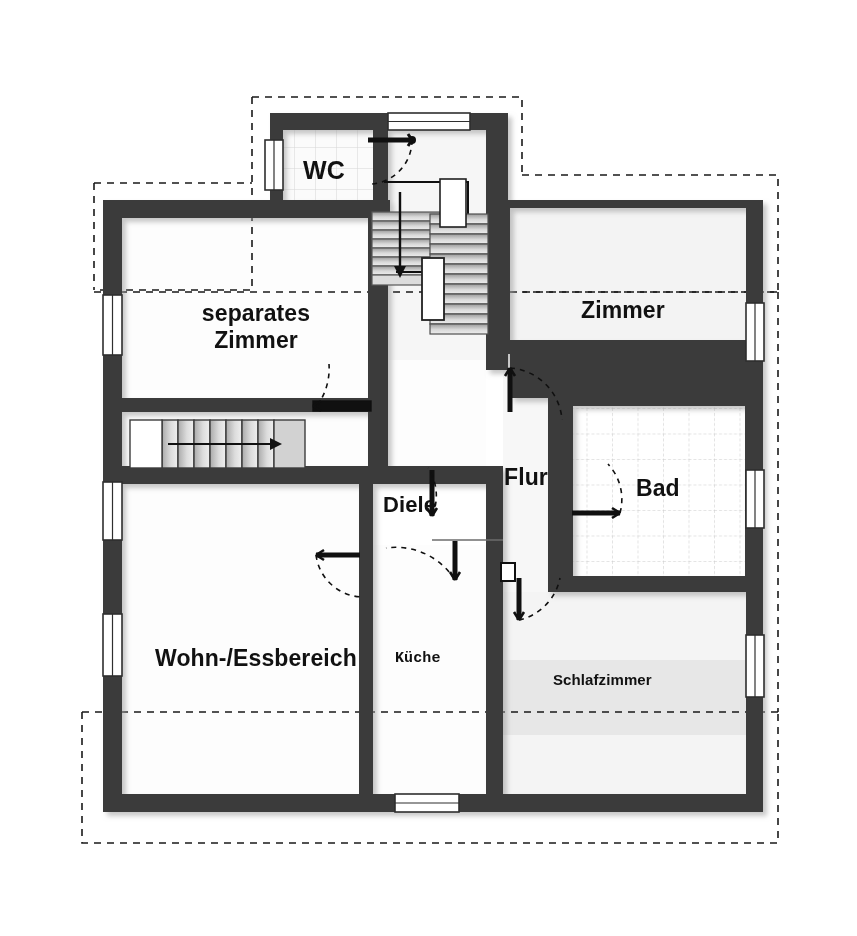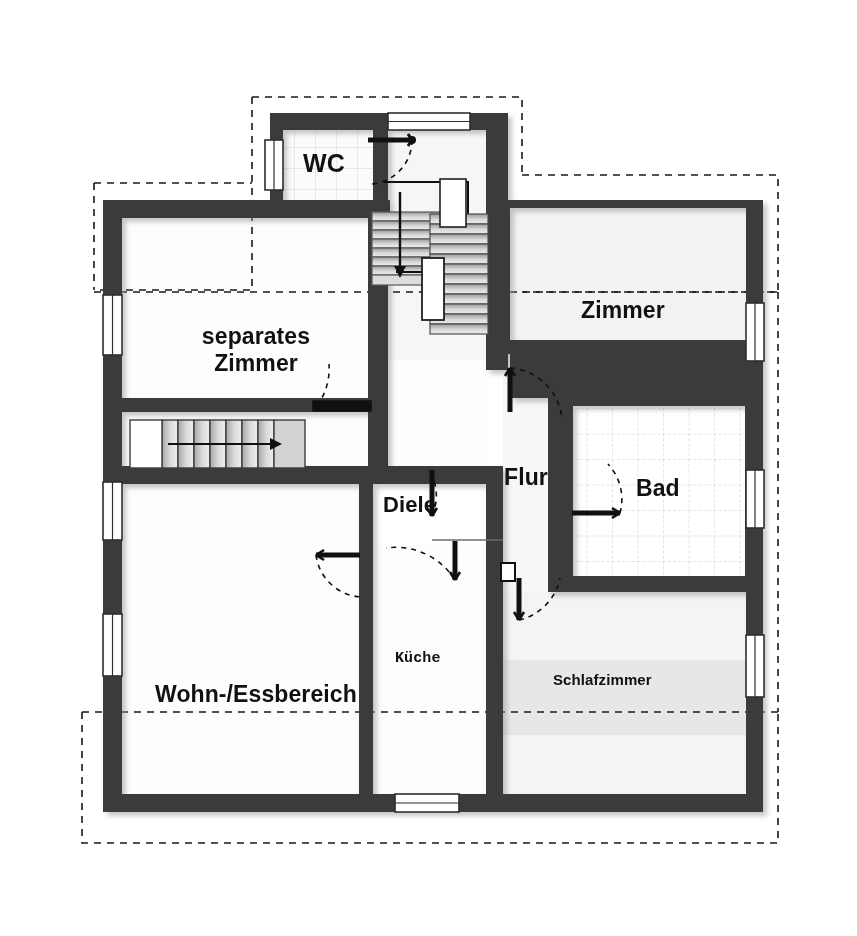--- a/index.html
+++ b/index.html
@@ -11,28 +11,28 @@
   #plan{position:absolute;left:0;top:0;width:857px;height:936px;}
   .label{
     position:absolute;
     font-family:"Liberation Sans", sans-serif;
     color:#111111;
     font-weight:600;
     white-space:nowrap;
     letter-spacing:0.1px;
     pointer-events:none;
   }
-  .label.two-line{white-space:normal;text-align:center;line-height:1.18;margin-top:23px;}
-  #lbl-wc{left:303px;top:149px;font-size:25px;}
+  .label.two-line{white-space:normal;text-align:center;line-height:1.18;}
+  #lbl-wc{left:303px;top:156px;font-size:25px;}
   #lbl-sep{left:176px;top:300px;font-size:23px;width:160px;text-align:center;}
   #lbl-zimmer{left:581px;top:297px;font-size:23px;}
   #lbl-flur{left:504px;top:464px;font-size:23px;}
   #lbl-bad{left:636px;top:475px;font-size:23px;}
   #lbl-diele{left:383px;top:492px;font-size:22px;text-align:center;}
-  #lbl-wohn{left:155px;top:645px;font-size:23px;margin-top:36px;}
+  #lbl-wohn{left:155px;top:645px;font-size:23px;}
   #lbl-kueche{left:395px;top:650px;font-size:15px;font-family:Liberation Mono, monospace;}
   #lbl-schlaf{left:553px;top:671px;font-size:15px;}
 </style>
 </head>
 <body>
 
 <svg id="plan" viewBox="0 0 857 936" xmlns="http://www.w3.org/2000/svg">
 
   <defs>
 

